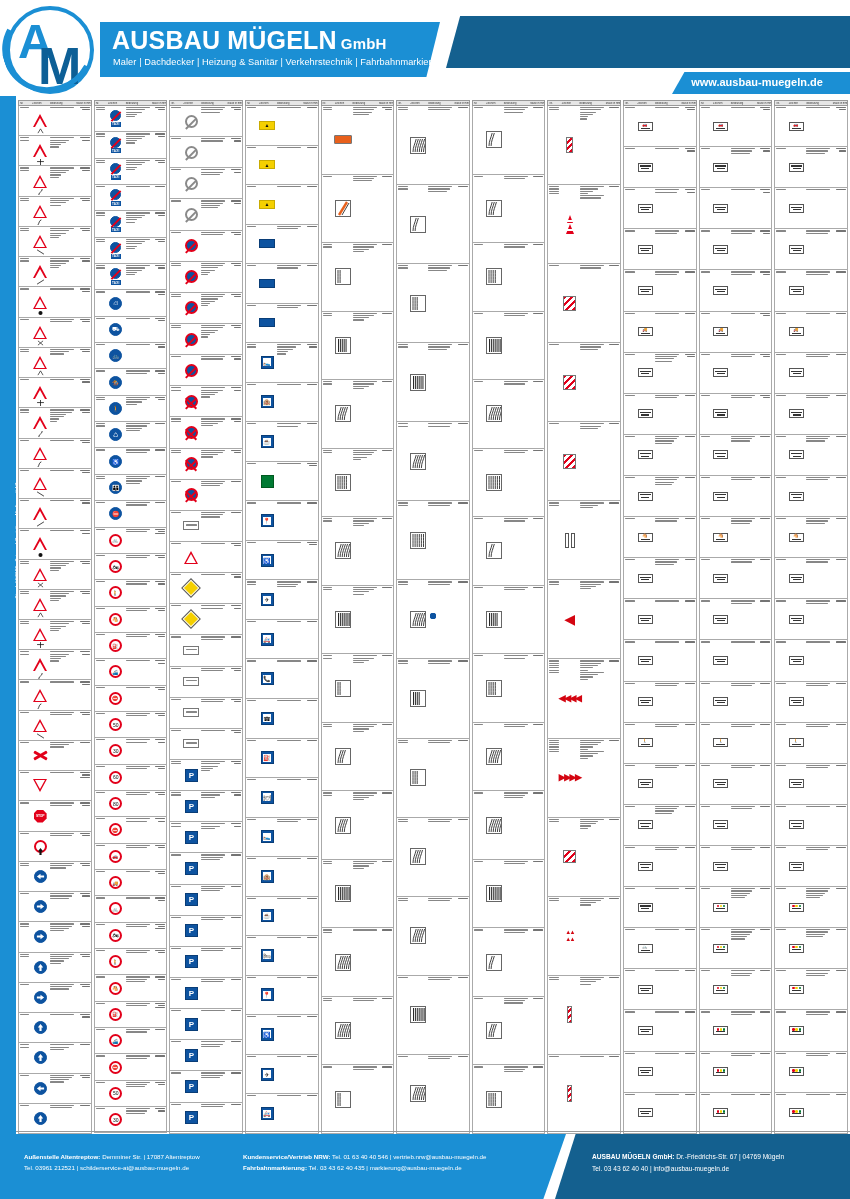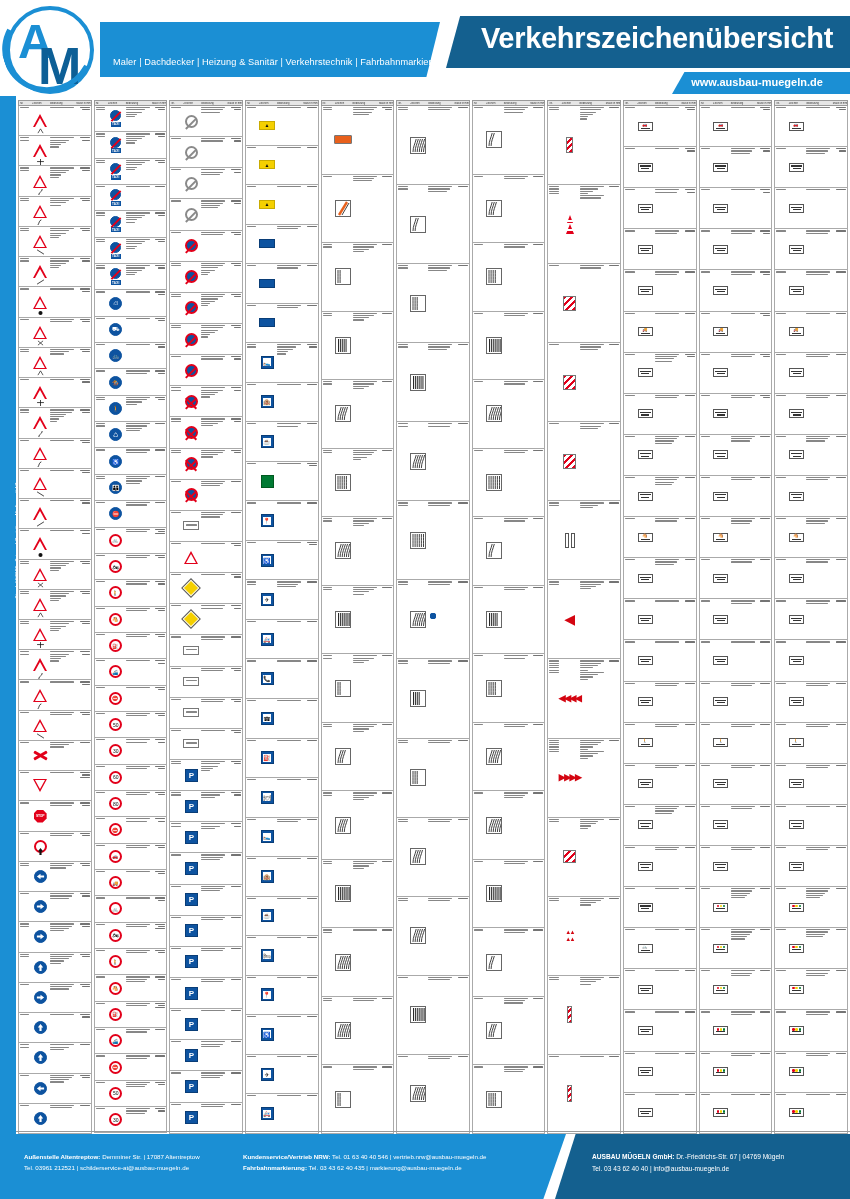--- a/index.html
+++ b/index.html
@@ -155,24 +155,26 @@
 <div class="header">
   <div class="logo-circle">
     <div class="logo-inner">
       <div class="logo-a">A</div>
       <div class="logo-m">M</div>
     </div>
   </div>
   <div class="logo-sweep"></div>
 
   <div class="brand-band"></div>
+  <div class="brand-name">
+    <span>AUSBAU MÜGELN</span><span class="brand-gmbh">GmbH</span>
+  </div>
   <div class="brand-sub">Maler | Dachdecker | Heizung &amp; Sanitär | Verkehrstechnik | Fahrbahnmarkierung | Werbung</div>
 
   <div class="title-band"></div>
-  <div class="title-text">Verkehrszeichenübersicht</div>
   <div class="url-band"></div>
   <div class="url-text">www.ausbau-muegeln.de</div>
 </div>
 
 <div class="sidebar">
   <div class="sidebar-text">Stand: 10/2022 · Satz und Gestaltung: Medienprofi AG</div>
 </div>
 
 <div class="poster">
   <div class="cols" id="cols">

